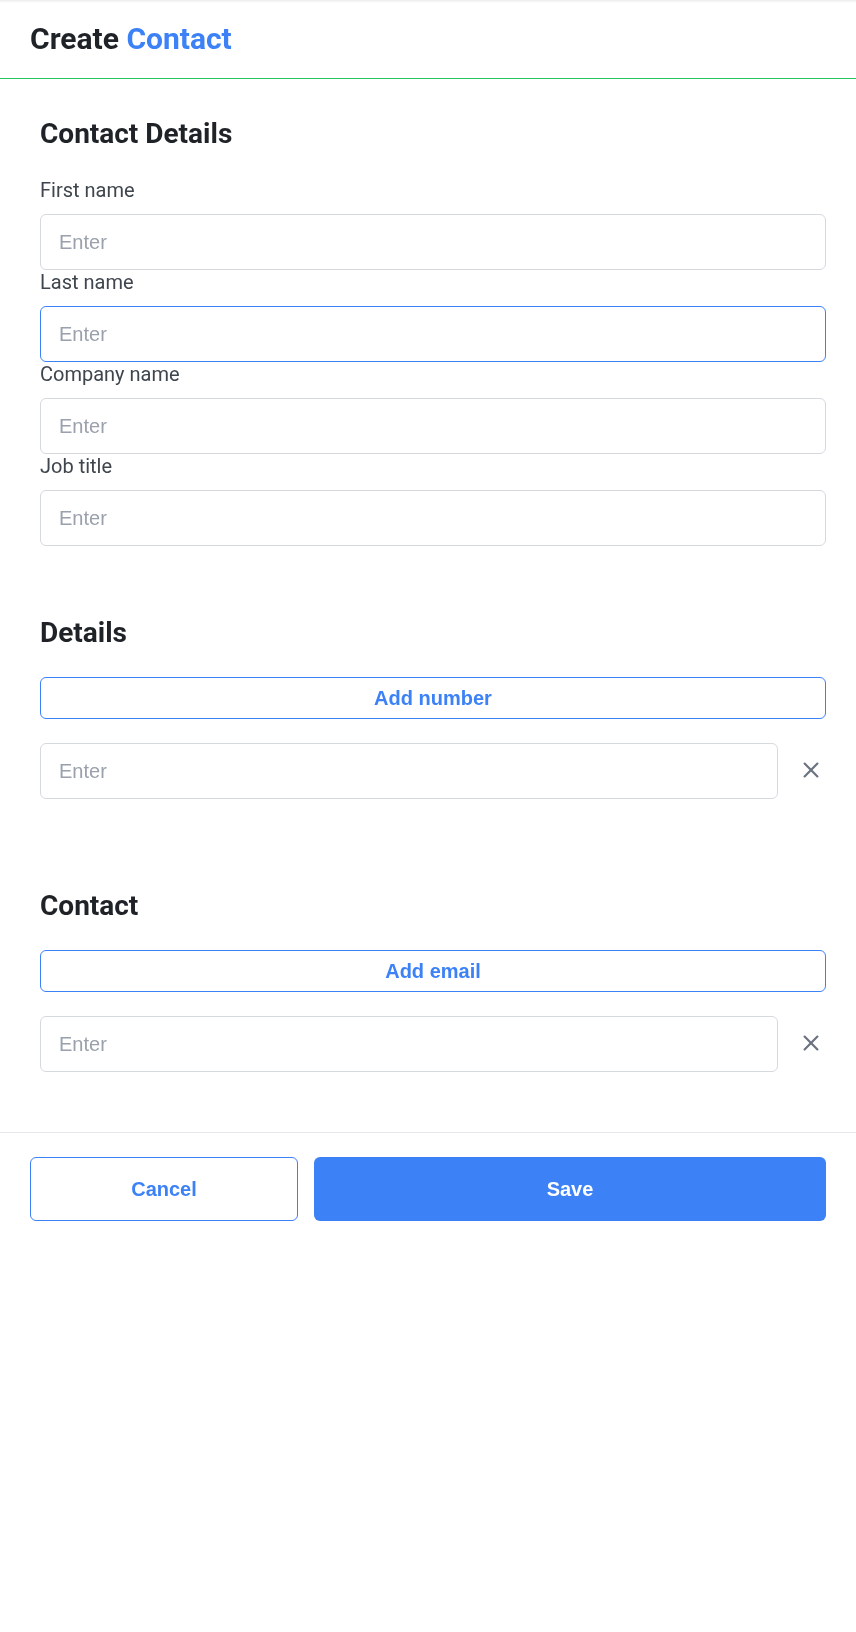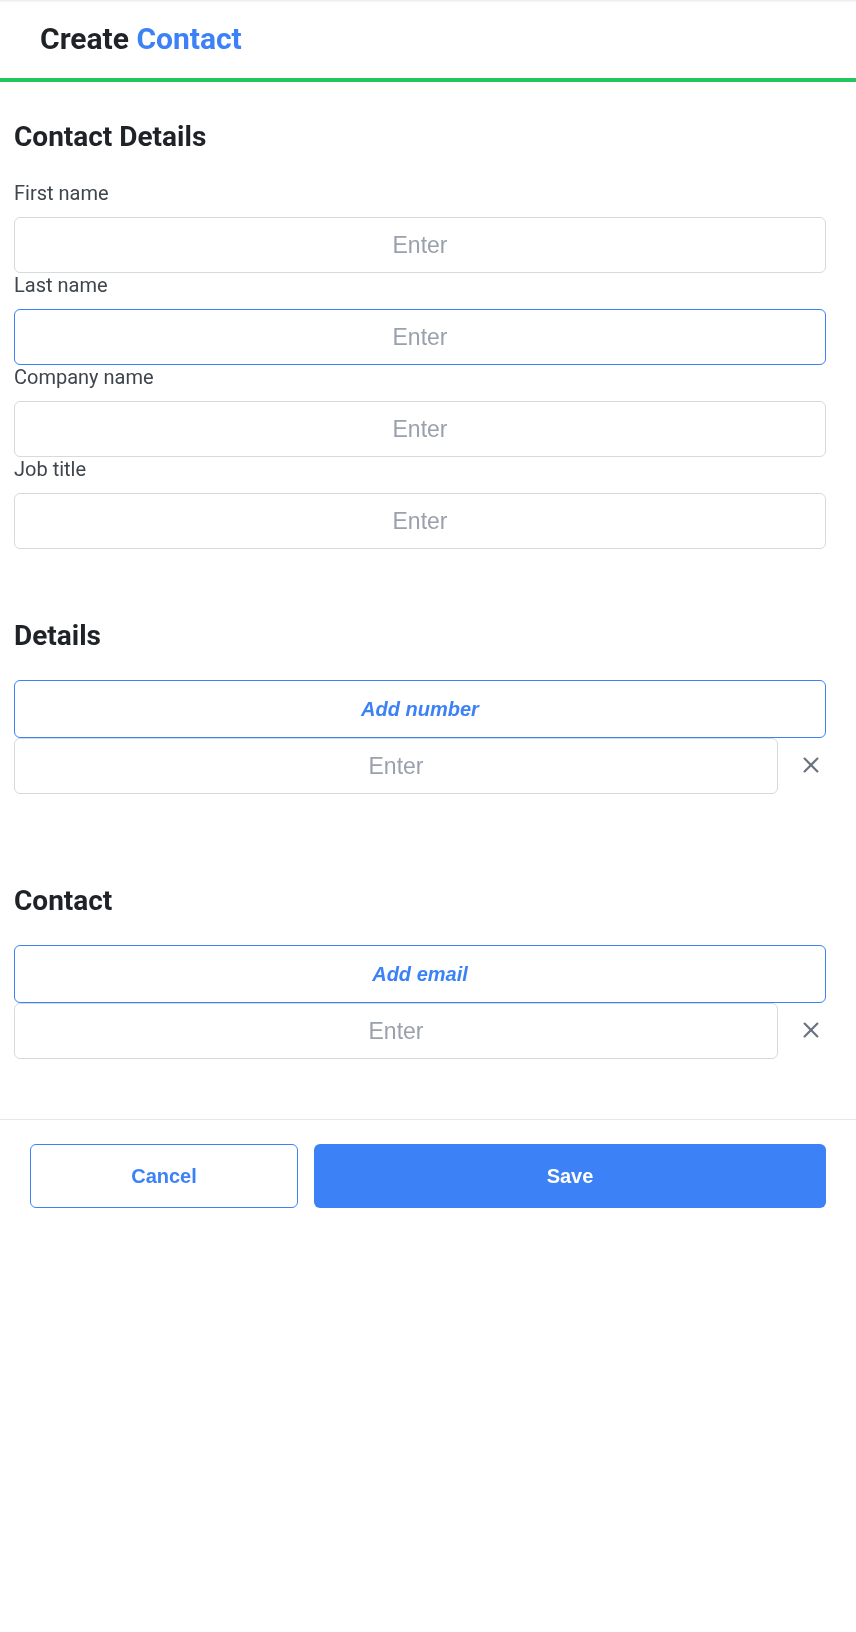--- a/index.html
+++ b/index.html
@@ -7,33 +7,33 @@
     font-family: -apple-system, BlinkMacSystemFont, "Segoe UI", Roboto, "Helvetica Neue", Arial, sans-serif;
     background: #fff;
     color: #212529;
     width: 856px;
   }
   .top-shadow {
     height: 3px;
     background: linear-gradient(to bottom, rgba(0,0,0,0.08), rgba(0,0,0,0));
   }
   .header {
-    padding: 18px 30px 22px 40px;
-    border-bottom: 4px solid #22c55e;
+    padding: 18px 30px 22px 30px;
+    border-bottom: 1px solid #22c55e;
   }
   .header-title {
     font-size: 30px;
     font-weight: 700;
     color: #1f2328;
   }
   .header-title .accent {
     color: #3c82f6;
   }
   .content {
-    padding: 38px 30px 40px 14px;
+    padding: 38px 30px 40px 40px;
   }
   .section-heading {
     font-size: 28px;
     font-weight: 700;
     color: #1f2328;
     margin-bottom: 28px;
   }
   .field {
   }
   .field-label {
@@ -41,42 +41,41 @@
     font-size: 20px;
     color: #3f454d;
     margin-bottom: 12px;
   }
   .text-input {
     width: 100%;
     height: 56px;
     border: 1px solid #d6dadf;
     border-radius: 6px;
     padding: 0 18px;
-    font-size: 23px;
+    font-size: 20px;
     color: #1f2328;
     background: #fff;
     outline: none;
-    text-align: center;
   }
   .text-input::placeholder { color: #9aa1ac; }
   .text-input.focused {
     border: 1px solid #3c82f6;
   }
   .section-gap { height: 70px; }
   .btn-outline {
     width: 100%;
-    height: 58px;
+    height: 42px;
     border: 1px solid #3c82f6;
     border-radius: 6px;
     background: #fff;
     color: #3c82f6;
     font-size: 20px;
     font-weight: 700;
     cursor: pointer;
-    font-style: italic;
+    margin-bottom: 24px;
   }
   .row-input {
     display: flex;
     align-items: center;
     gap: 18px;
     margin-bottom: 20px;
   }
   .row-input .text-input { flex: 1; }
   .close-btn {
     background: none;

